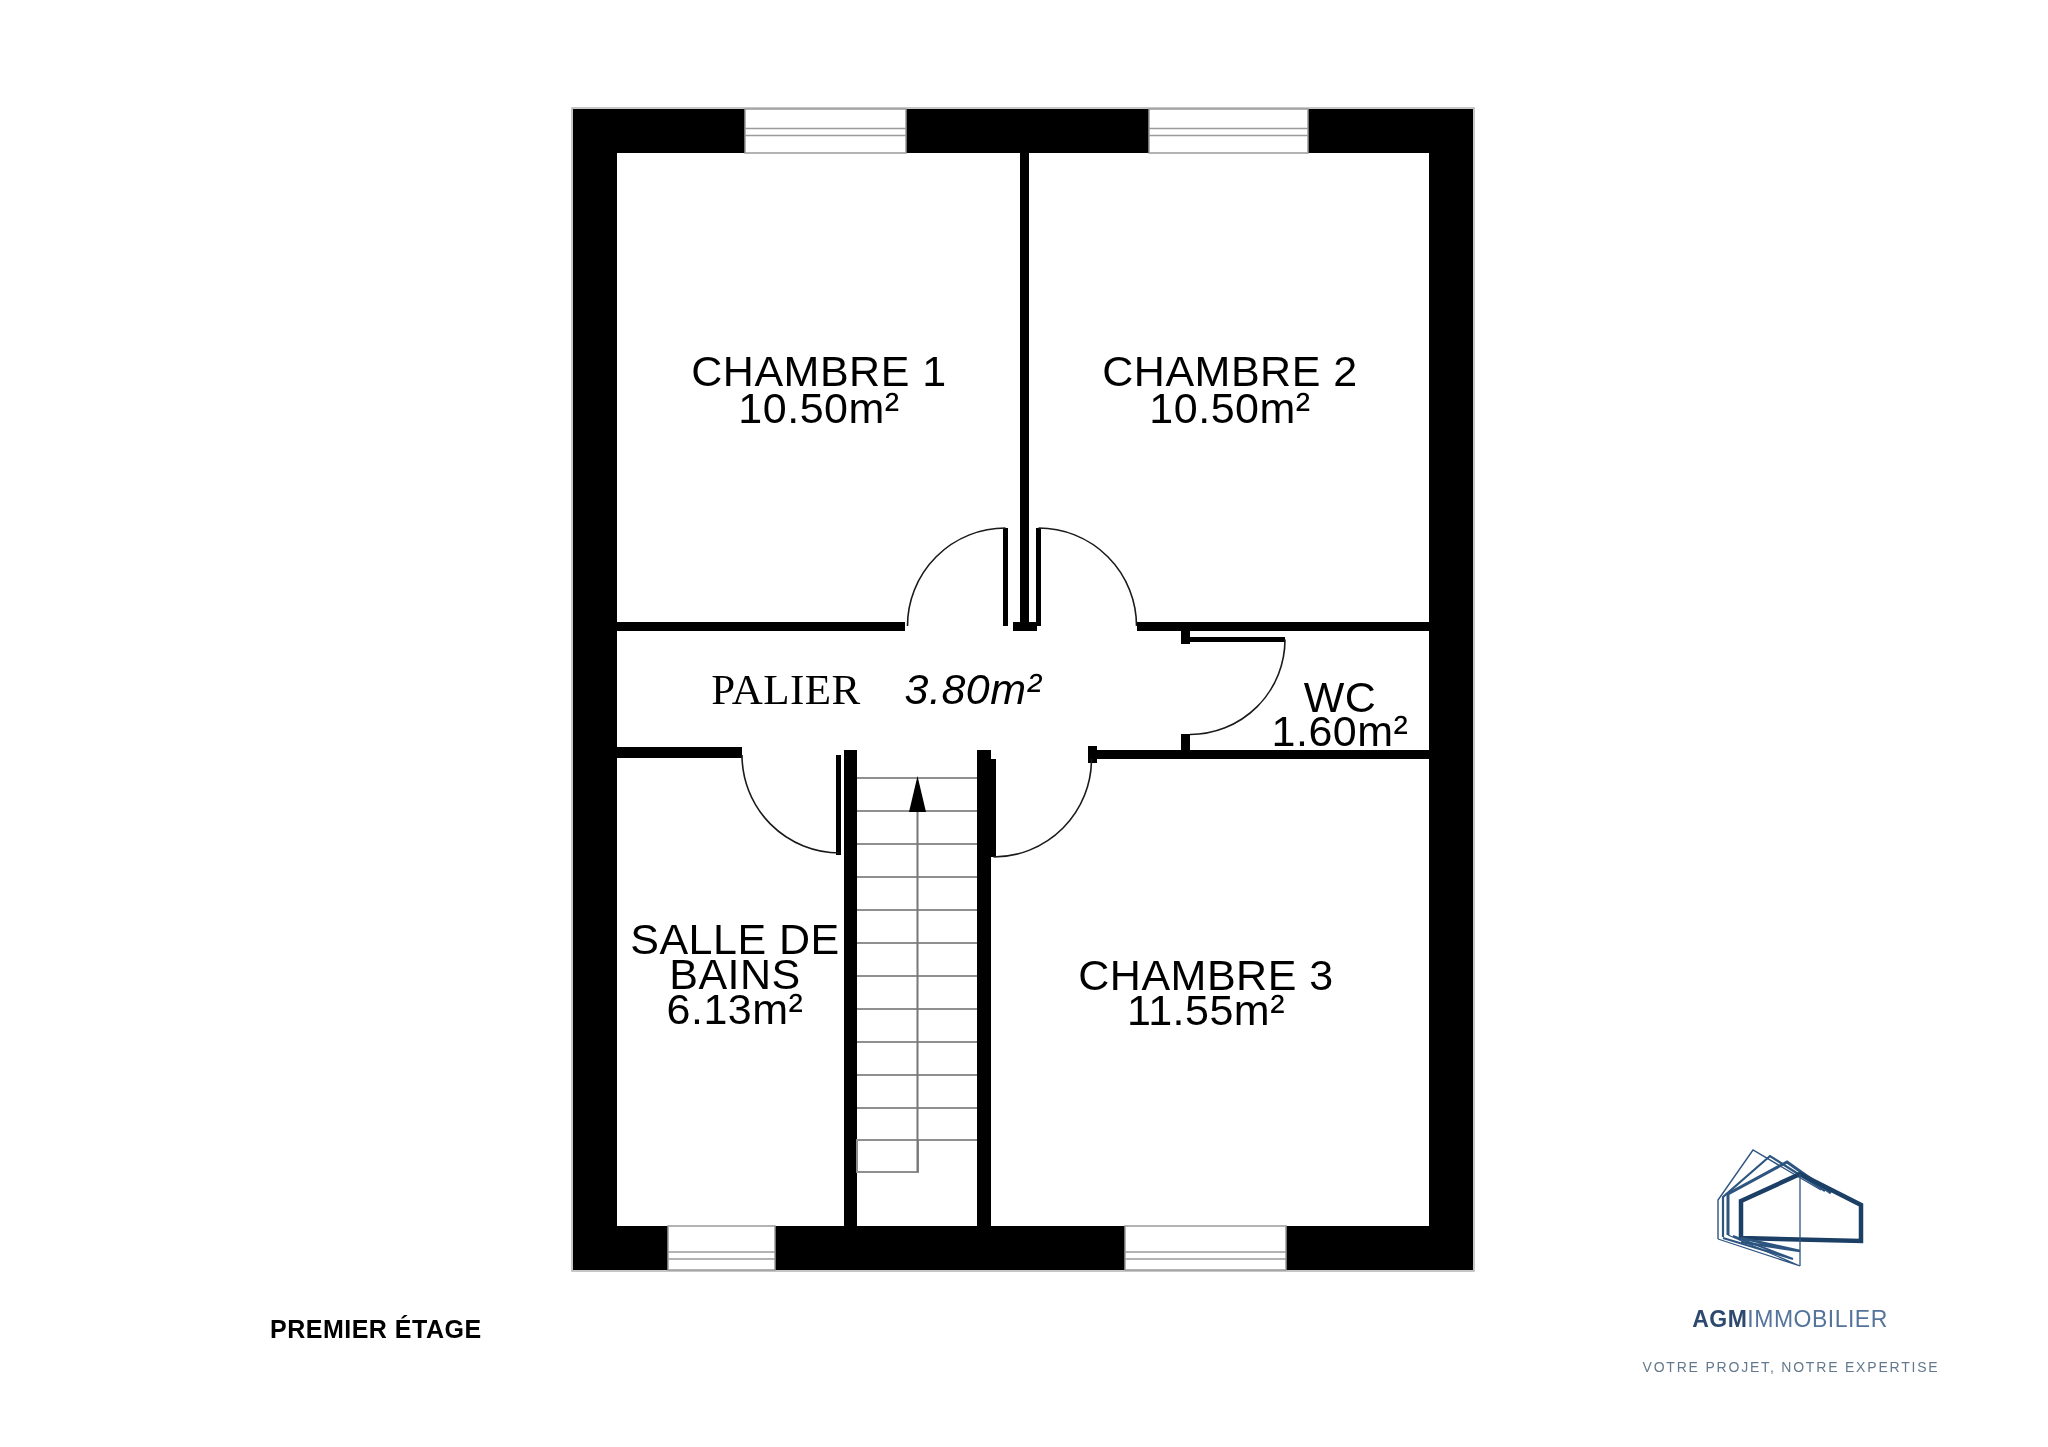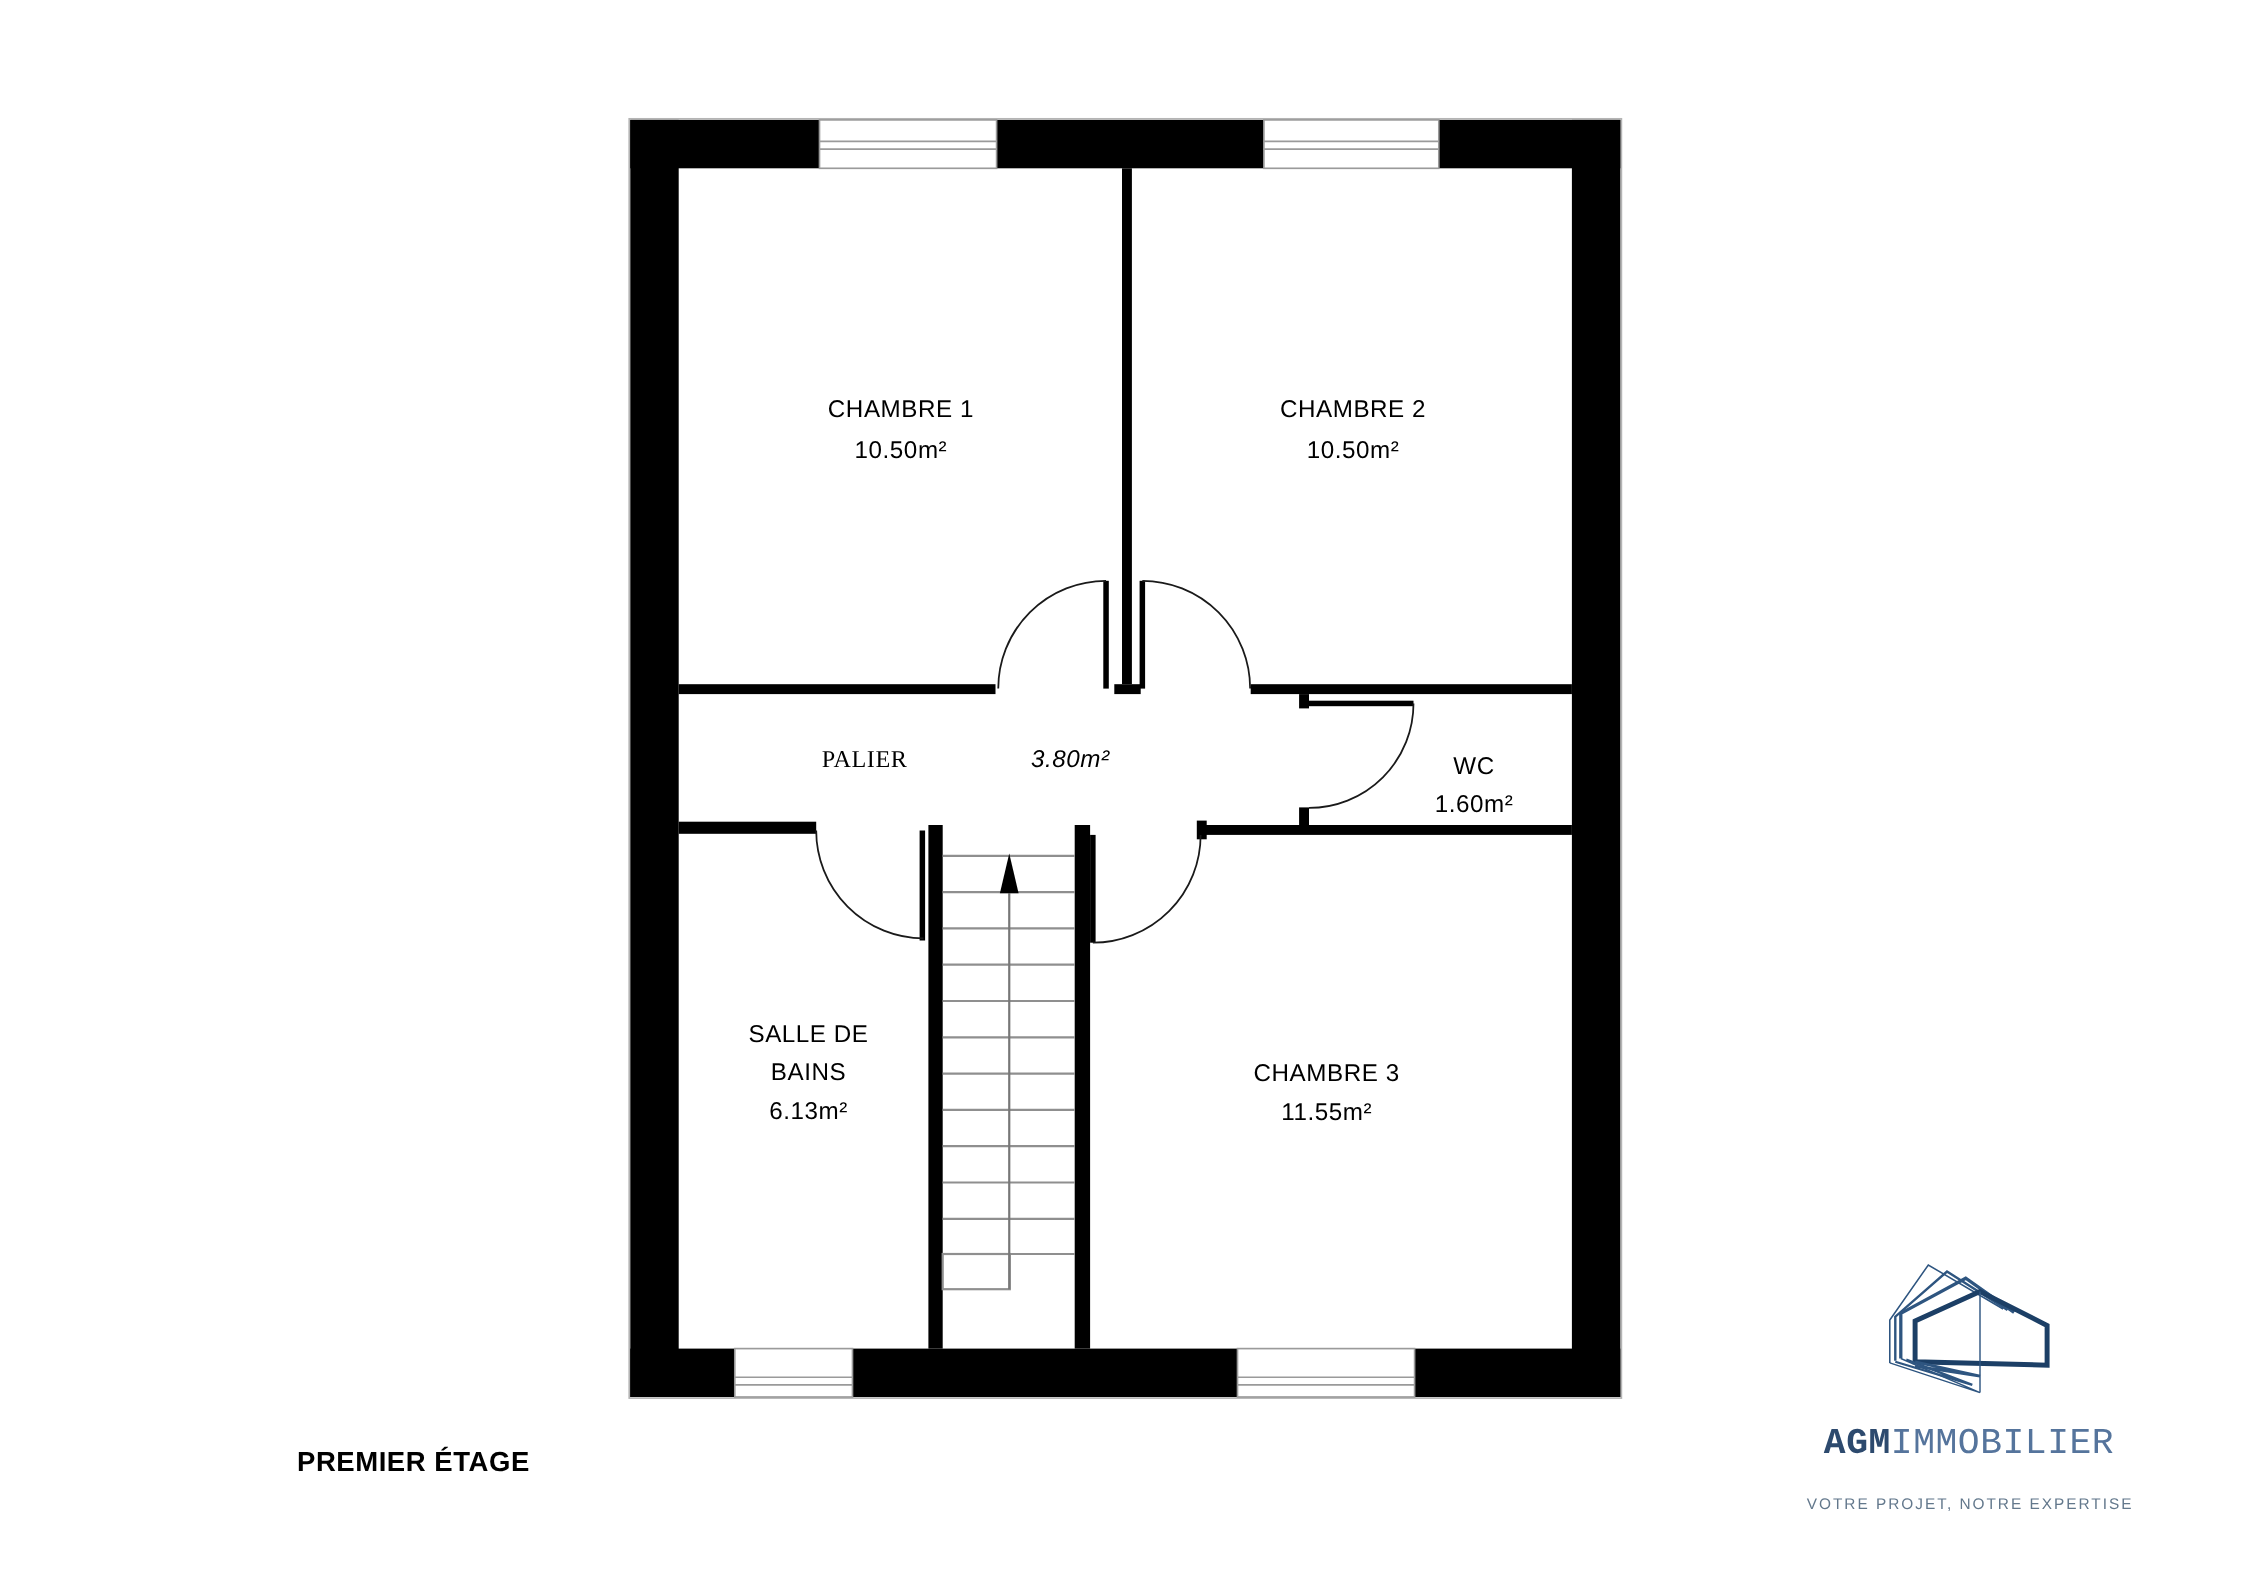--- a/index.html
+++ b/index.html
@@ -3,37 +3,37 @@
 <meta charset="utf-8">
 <style>
   html,body{margin:0;padding:0;background:#ffffff;}
   .page{
     position:relative;width:2048px;height:1447px;background:#ffffff;
     font-family:"Liberation Sans", sans-serif;color:#000;overflow:hidden;
   }
   .plan-svg{position:absolute;left:0;top:0;}
   .room-label{
     position:absolute;transform:translateX(-50%);text-align:center;
-    font-size:22px;line-height:37px;color:#000;white-space:nowrap;
+    font-size:43px;line-height:37px;color:#000;white-space:nowrap;
     letter-spacing:0.5px;
   }
   .room-label .rl-line{display:block;}
   .page-title{
     position:absolute;left:270px;top:1315px;font-size:25px;font-weight:bold;
     letter-spacing:0.5px;white-space:nowrap;
   }
   .disclaimer{
     position:absolute;left:1076px;top:1370px;transform:translateX(-50%);
     font-size:28px;white-space:nowrap;
   }
   .logo{position:absolute;left:1703px;top:1138px;width:220px;}
   .logo-house{position:absolute;left:0px;top:0px;}
   .logo-brand{
-    position:absolute;left:87px;top:156px;transform:translateX(-50%);
-    font-size:33px;white-space:nowrap;letter-spacing:0.5px;font-family:Liberation Mono, monospace;
+    position:absolute;left:87px;top:168px;transform:translateX(-50%);
+    font-size:23px;white-space:nowrap;letter-spacing:0.5px;
   }
   .logo-brand .brand-bold{font-weight:bold;color:#2d4a6e;}
   .logo-brand .brand-light{font-weight:normal;color:#55749c;}
   .logo-tagline{
     position:absolute;left:88px;top:181px;transform:translateX(-50%);
     font-size:14px;letter-spacing:1.8px;color:#63788c;white-space:nowrap;margin-top:40px;
   }
 </style>
 </head>
 <body>

